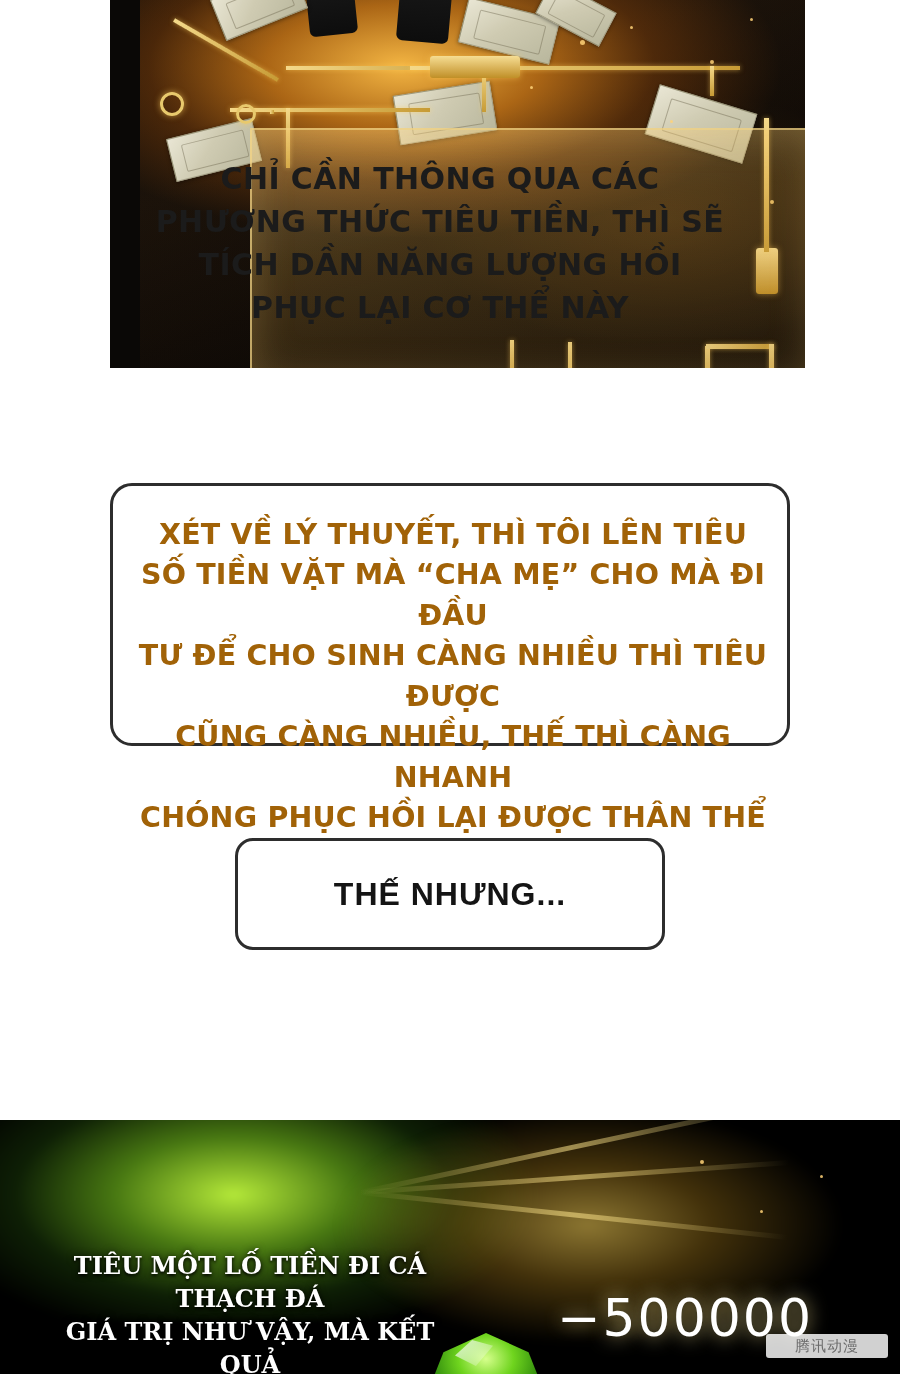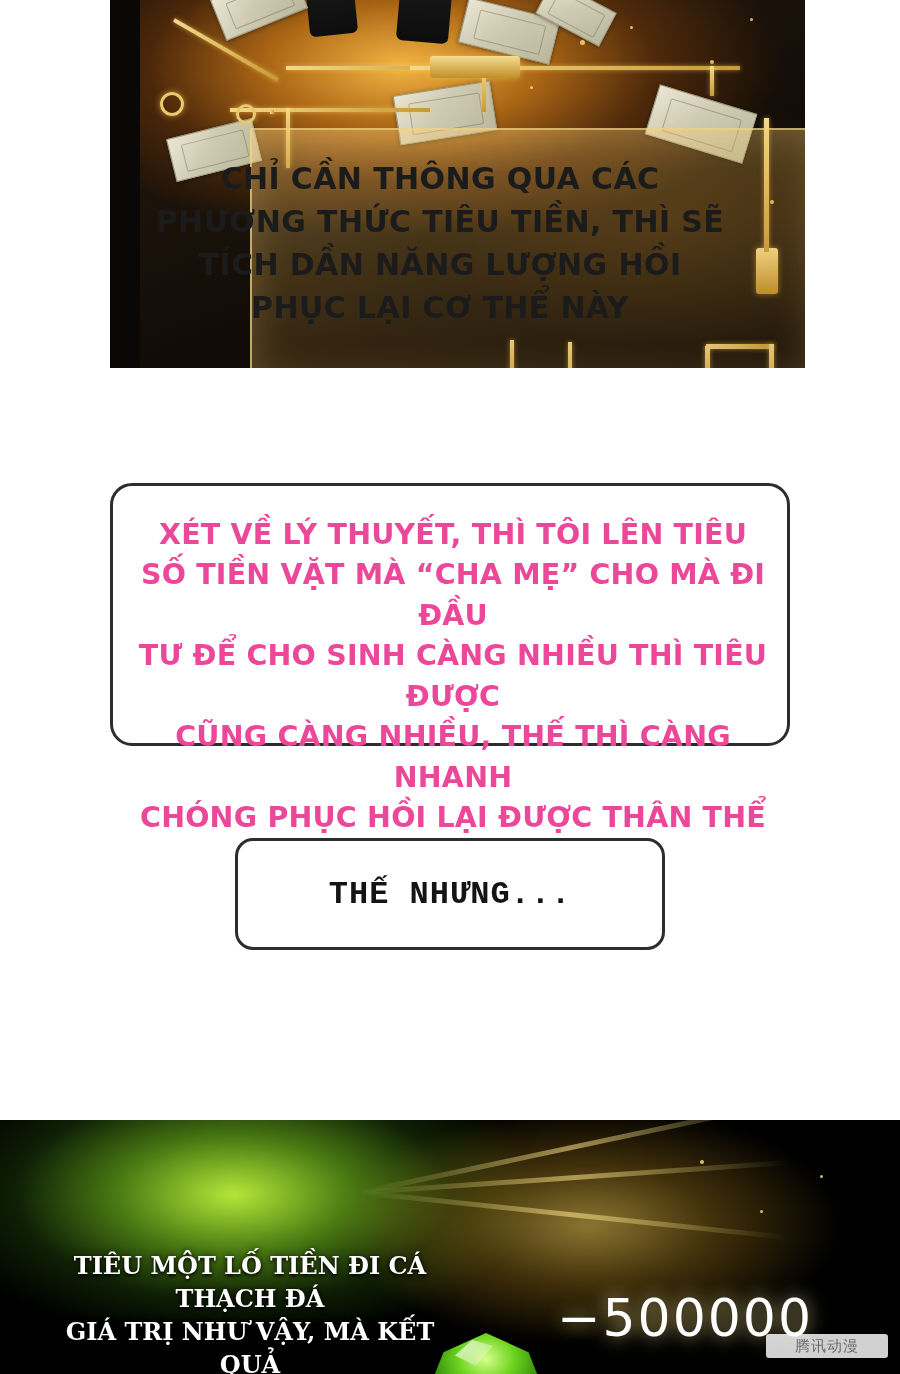--- a/index.html
+++ b/index.html
@@ -124,21 +124,21 @@
   }
   #bubble-main-text {
     position: absolute;
     left: 0; top: 29px;
     width: 680px;
     text-align: center;
     font-family: "DejaVu Sans", sans-serif;
     font-weight: 700;
     font-size: 28.5px;
     line-height: 1.42;
-    color: #ec4899;
+    color: #a16207;
     text-transform: uppercase;
     letter-spacing: 0.2px;
     white-space: pre-line;
   }
 
   
   #bubble-but {
     position: absolute;
     left: 235px;
     top: 838px;
@@ -146,21 +146,21 @@
     height: 112px;
     background: #ffffff;
     border: 3px solid #2d2d2d;
     border-radius: 18px;
     box-sizing: border-box;
     display: flex;
     align-items: center;
     justify-content: center;
   }
   #bubble-but-text {
-    font-family: Liberation Mono, monospace;
+    font-family: Liberation Sans, sans-serif;
     font-weight: 700;
     font-size: 32px;
     color: #141414;
     text-transform: uppercase;
     letter-spacing: 1px;
   }
 
   
   #panel-bottom {
     position: absolute;

